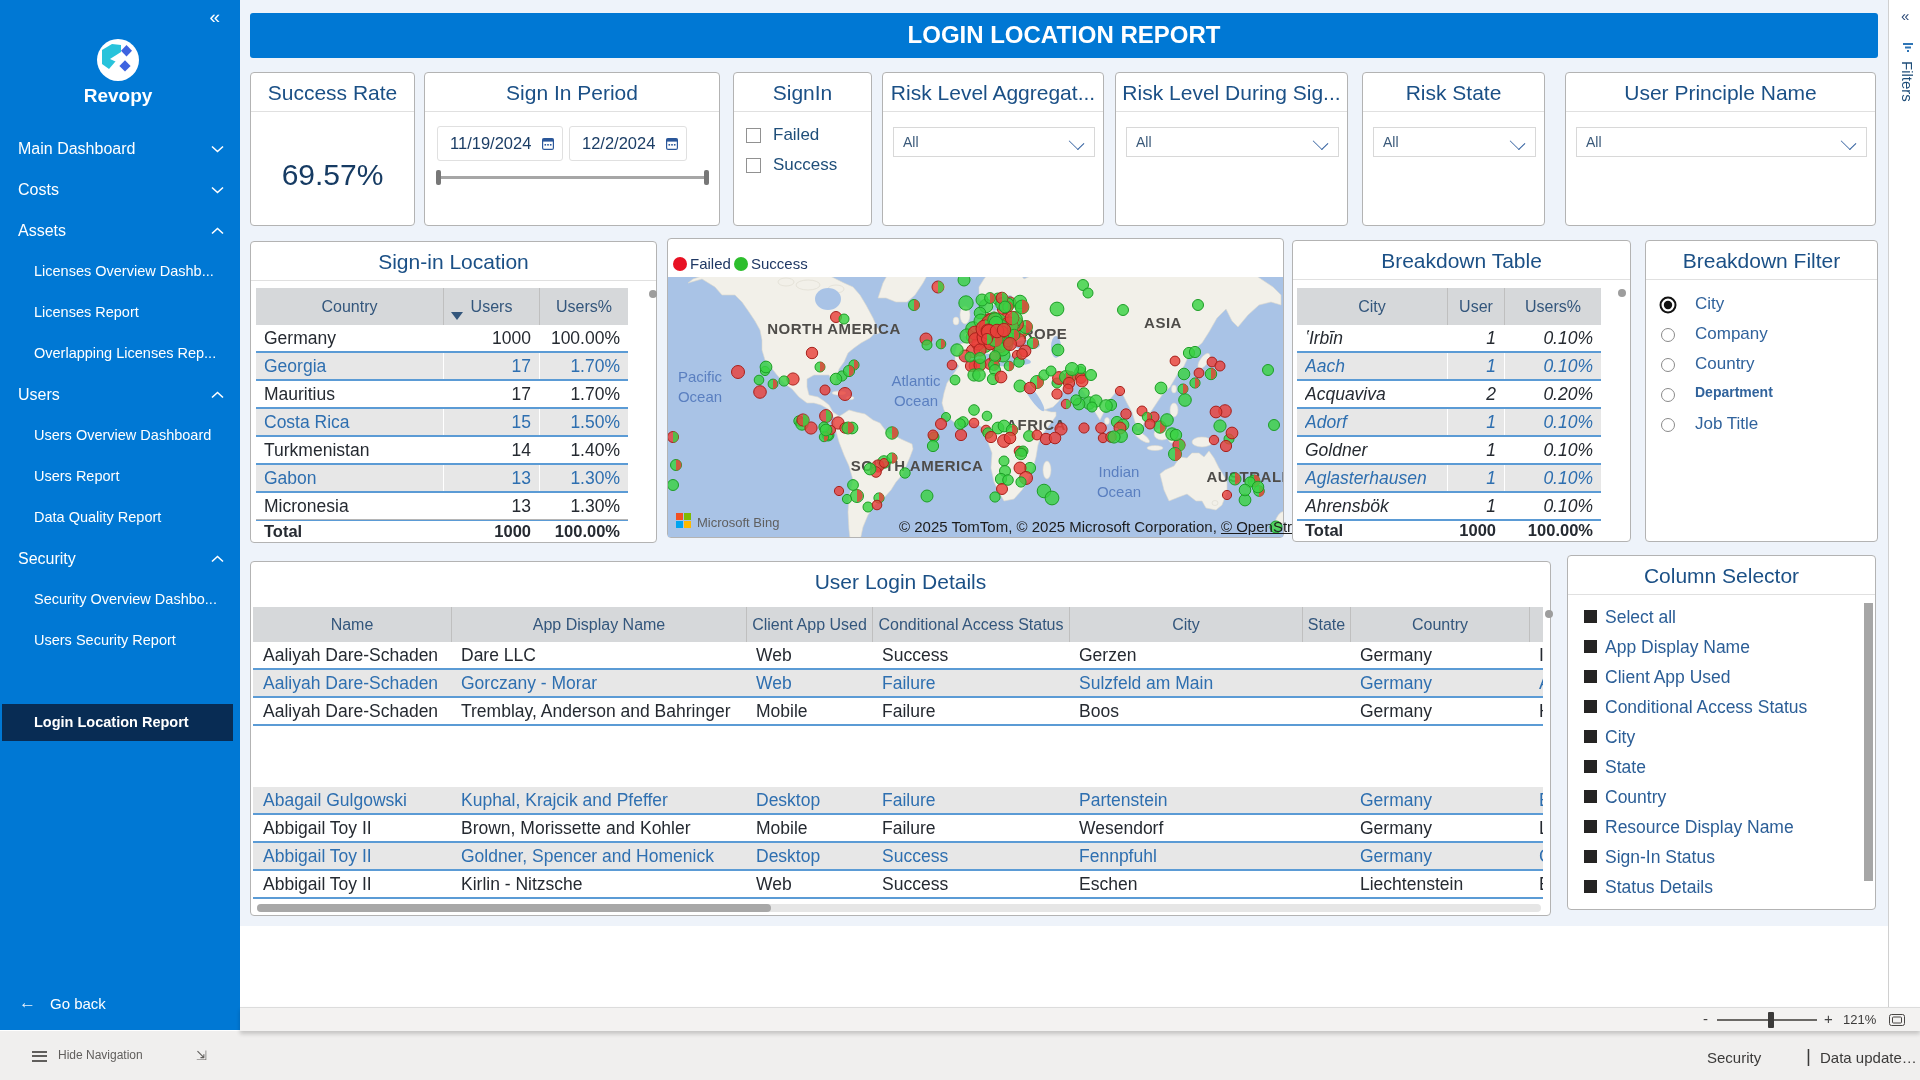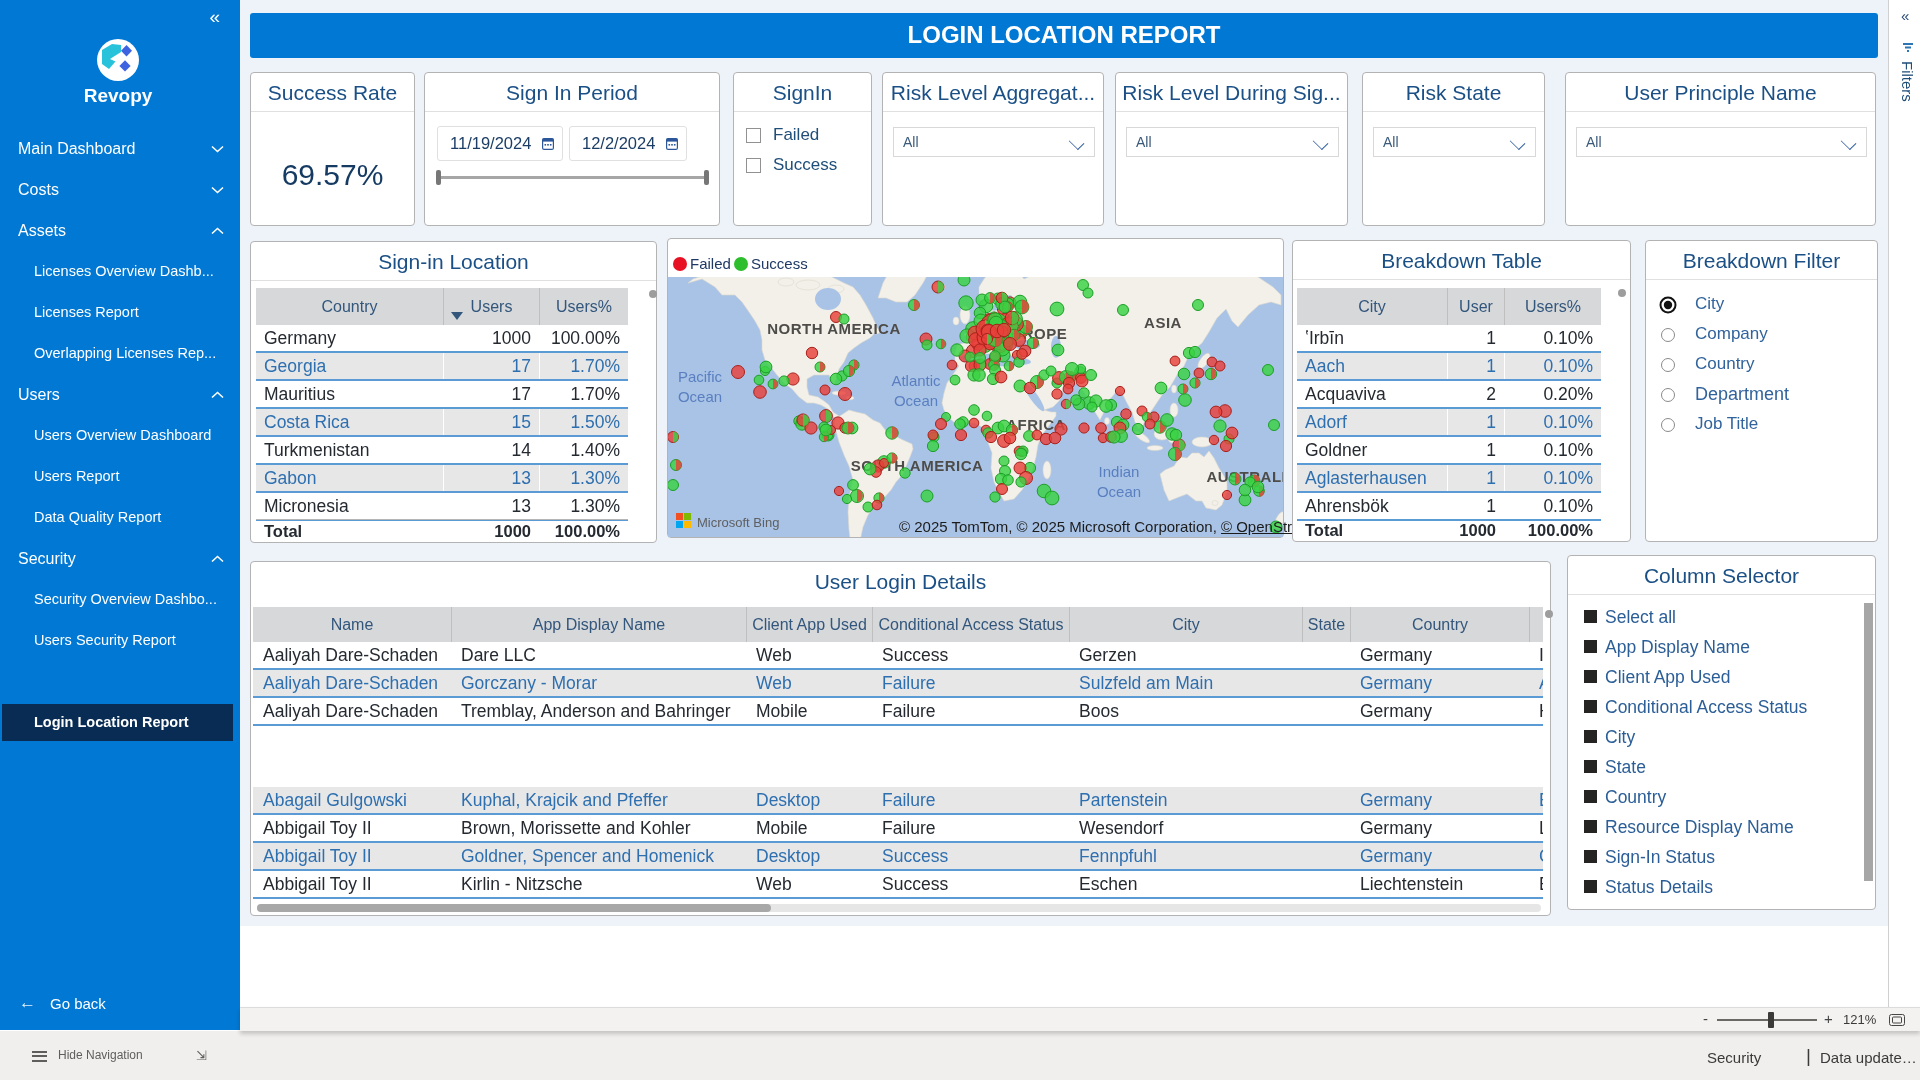--- a/index.html
+++ b/index.html
@@ -581,21 +581,21 @@
       <div class="abs" style="left:231px;top:279px;font-size:15px;color:#1c1c1c;white-space:nowrap;">© 2025 TomTom, © 2025 Microsoft Corporation, <span style="text-decoration:underline;">© OpenStreetMap</span>&nbsp;&nbsp;<span style="text-decoration:underline;">Terms</span></div>
     </div>
 
     <div class="panel" style="left:1052px;top:240px;width:339px;height:302px;">
       <div class="ptitle">Breakdown Table</div>
       <div class="thead" style="left:4px;top:47px;width:304px;height:37px;">
         <div class="hc" style="left:0;width:150px;">City</div>
         <div class="hc" style="left:150px;width:57px;border-left:1px solid #bfbfbf;">User</div>
         <div class="hc" style="left:207px;width:97px;border-left:1px solid #bfbfbf;">Users%</div>
       </div>
-      <div id="btrows" class="abs" style="left:4px;top:84px;width:304px;height:194px;">
+      <div id="btrows" class="abs" style="left:4px;top:84px;width:304px;height:194px;font-style:italic;">
 <div class="trow rw bline" style="left:0;top:0px;width:100%;height:28px;">
 <div class="c" style="left:8px;width:142px;">ʽIrbīn</div>
 <div class="c" style="left:150px;width:49px;justify-content:flex-end;">1</div>
 <div class="c" style="left:207px;width:89px;justify-content:flex-end;">0.10%</div>
 </div>
 <div class="trow rg bline" style="left:0;top:28px;width:100%;height:28px;">
 <div class="c" style="left:8px;width:142px;">Aach</div>
 <div class="c" style="left:150px;width:49px;justify-content:flex-end;border-left:1px solid #fff;">1</div>
 <div class="c" style="left:207px;width:89px;justify-content:flex-end;border-left:1px solid #fff;">0.10%</div>
 </div>
@@ -638,21 +638,21 @@
       <svg class="abs" style="left:13px;top:55px;" width="18" height="18">
           <circle cx="9" cy="9" r="7.5" fill="none" stroke="#121212" stroke-width="2"></circle>
           <circle cx="9" cy="9" r="4.2" fill="#121212"></circle>
         </svg>
       <div class="abs" style="left:49px;top:53px;font-size:17px;color:#31639c;">City</div>
       <div class="abs" style="left:15px;top:87px;width:14px;height:14px;border-radius:50%;border:1px solid #8a8a8a;"></div>
       <div class="abs" style="left:49px;top:83px;font-size:17px;color:#31639c;">Company</div>
       <div class="abs" style="left:15px;top:117px;width:14px;height:14px;border-radius:50%;border:1px solid #8a8a8a;"></div>
       <div class="abs" style="left:49px;top:113px;font-size:17px;color:#31639c;">Country</div>
       <div class="abs" style="left:15px;top:147px;width:14px;height:14px;border-radius:50%;border:1px solid #8a8a8a;"></div>
-      <div class="abs" style="left:49px;top:143px;font-size:18px;color:#31639c;">Department</div>
+      <div class="abs" style="left:49px;top:143px;font-size:14px;color:#31639c;font-weight:bold;">Department</div>
       <div class="abs" style="left:15px;top:177px;width:14px;height:14px;border-radius:50%;border:1px solid #8a8a8a;"></div>
       <div class="abs" style="left:49px;top:173px;font-size:17px;color:#31639c;">Job Title</div>
     </div>
 
     <div class="panel" style="left:10px;top:561px;width:1301px;height:355px;">
       <div class="ptitle" style="border-bottom:none;">User Login Details</div>
       <div class="thead" style="left:2px;top:45px;width:1290px;height:35px;">
         <div class="hc" style="left:0;width:198px;">Name</div>
         <div class="hc" style="left:198px;width:295px;border-left:1px solid #bfbfbf;">App Display Name</div>
         <div class="hc" style="left:493px;width:126px;border-left:1px solid #bfbfbf;">Client App Used</div>

